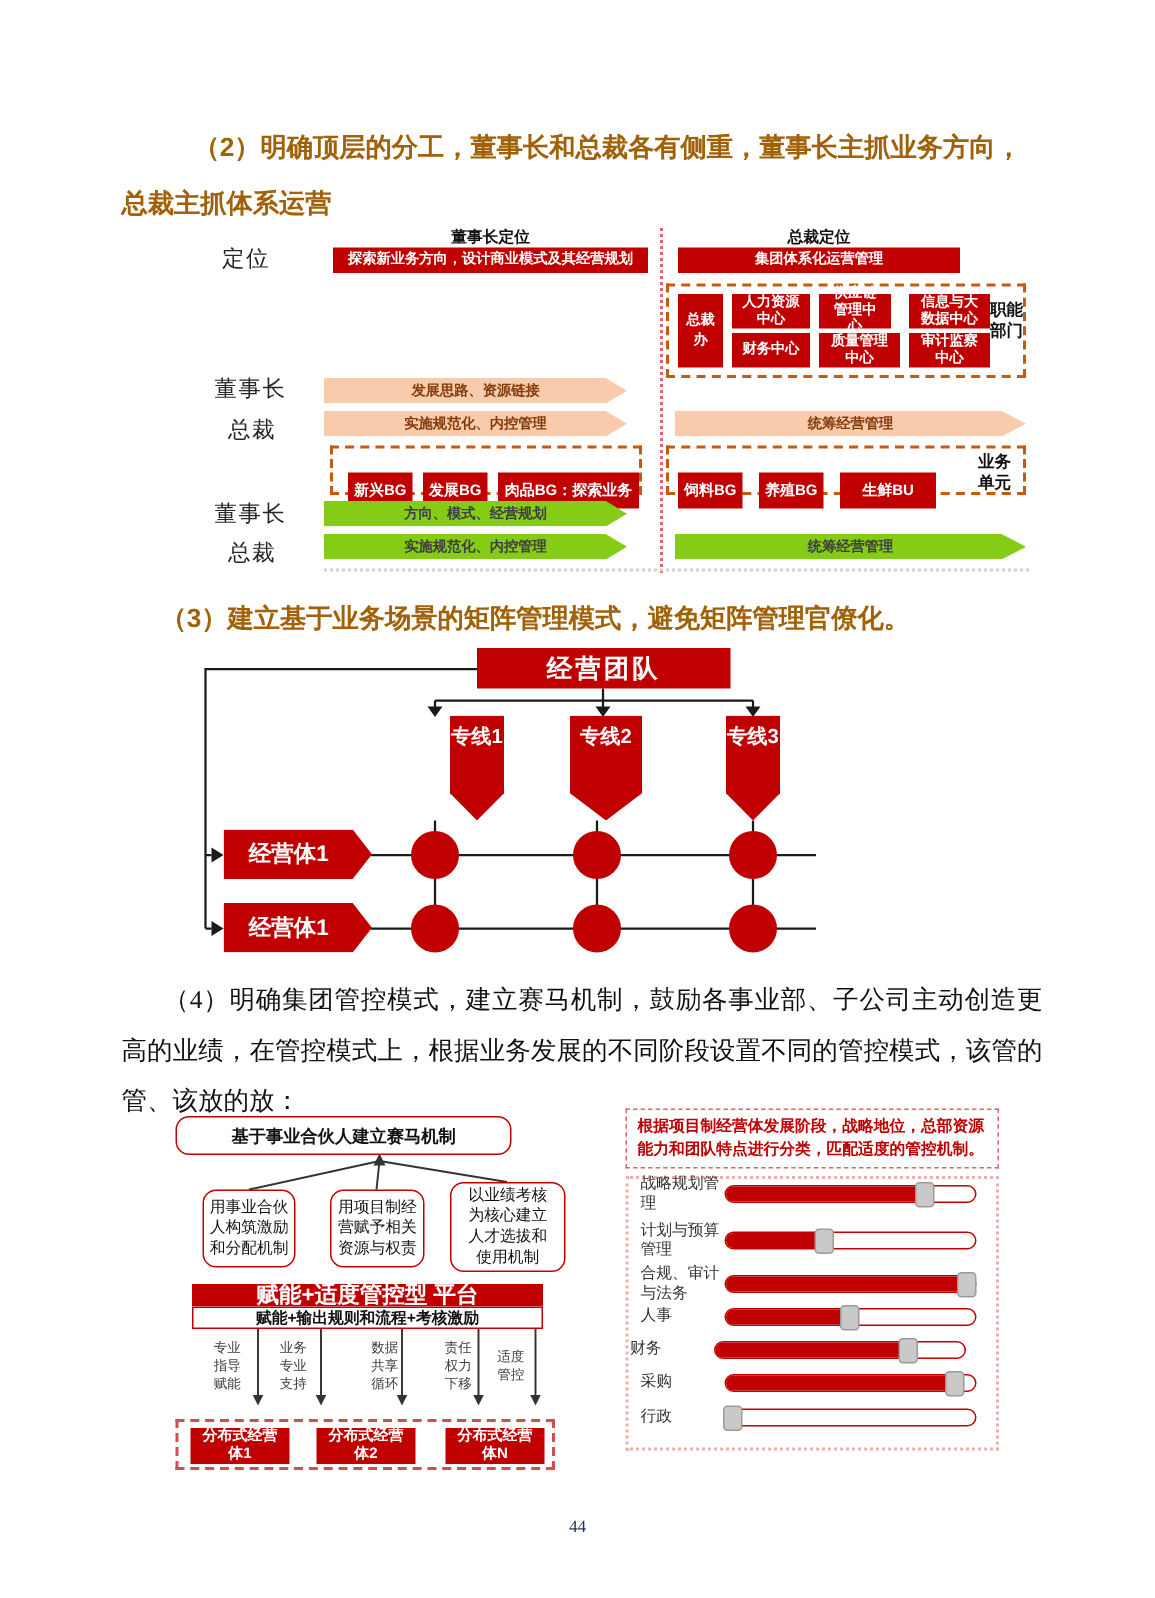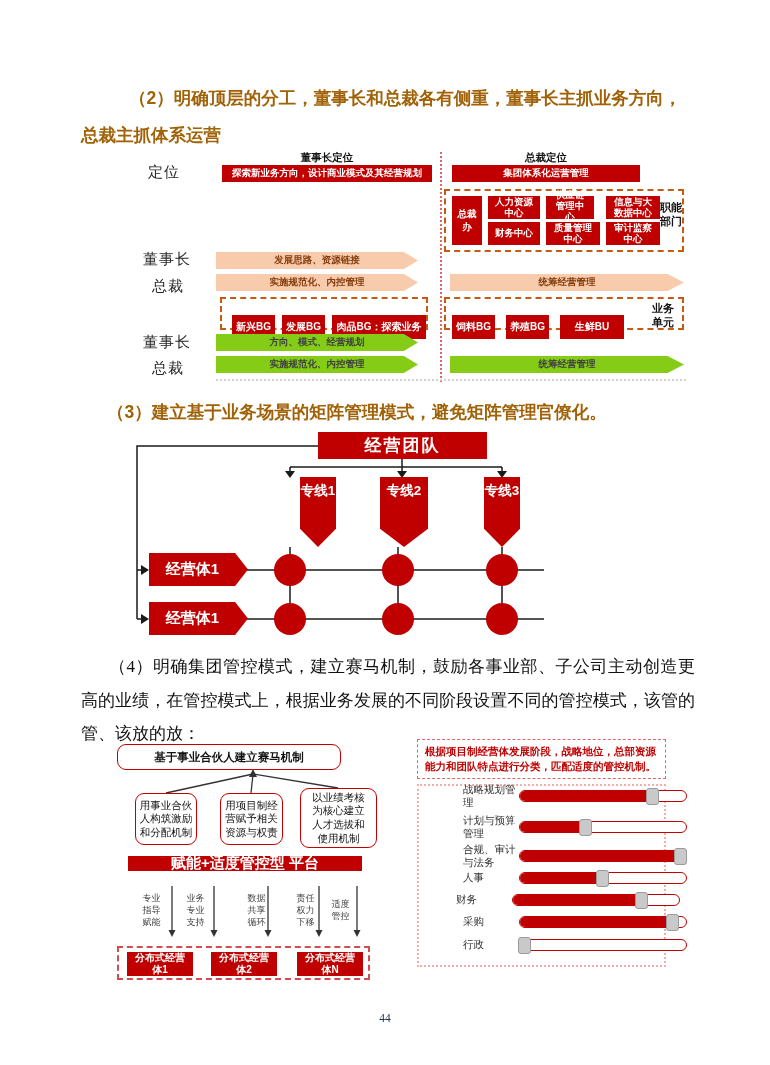--- a/index.html
+++ b/index.html
@@ -56,21 +56,21 @@
   .plat-sub { border:1px solid #C00000; background:#fff; color:#111; font-size:10.5px; font-weight:bold;
           display:flex; align-items:center; justify-content:center; }
   .flowtxt { font-size:9px; color:#404040; text-align:center; word-break:break-all; line-height:1.35; }
   .unitdash { border:2px dashed #D24D4D; }
   .dunit { font-size:10px; font-weight:bold; word-break:break-all; line-height:1.25; }
 
   
   .note { border:1.5px dashed #E06666; color:#C00000; font-weight:bold; font-size:10.5px;
           line-height:1.45; padding:4px 7px; }
   .sliderbox { border:2px dotted #F0AFAF; }
-  .slider-row { position:absolute; display:flex; align-items:center;margin-left:36px; }
+  .slider-row { position:absolute; display:flex; align-items:center; }
   .slider-label { width:56px; font-size:10.5px; color:#333; line-height:1.25; word-break:break-all; }
   .slider-track { position:relative; width:168px; height:12px; border:1px solid #C00000;
           border-radius:6px; background:#fff; }
   .slider-fill { position:absolute; left:0; top:0; bottom:0; background:#C00000; border-radius:5px; }
   .slider-handle { position:absolute; top:-3px; width:13px; height:17px; background:#C9C9C9;
           border:1px solid #9b9b9b; border-radius:3px; }
 
   svg { position:absolute; }
   .ln { stroke:#1a1a1a; stroke-width:1.5; fill:none; }
   .ln2 { stroke:#333; stroke-width:1.3; fill:none; }
@@ -184,20 +184,21 @@
     <line class="ln2" x1="247" y1="151" x2="247" y2="195"></line>
       <polygon class="ah2" points="243.5,195 250.5,195 247,202"></polygon>
   </svg>
 
   <div class="abs rbox rtitle" style="left:117px;top:744px;width:224px;height:26px;">基于事业合伙人建立赛马机制</div>
   <div class="abs rbox pillar" style="left:135px;top:793px;width:62px;height:52px;padding:2px;">用事业合伙人构筑激励和分配机制</div>
   <div class="abs rbox pillar" style="left:220px;top:793px;width:63px;height:52px;padding:2px;">用项目制经营赋予相关资源与权责</div>
   <div class="abs rbox pillar" style="left:300px;top:788px;width:77px;height:60px;padding:2px 9px;">以业绩考核为核心建立人才选拔和使用机制</div>
 
   <div class="abs redbox plat-red" style="left:128px;top:856px;width:234px;height:15px;">赋能+适度管控型 平台</div>
+  <div class="abs plat-sub" style="left:128px;top:871px;width:234px;height:15px;">赋能+输出规则和流程+考核激励</div>
 
   <div class="abs flowtxt" style="left:141px;top:892px;width:21px;">专业指导赋能</div>
   <div class="abs flowtxt" style="left:185px;top:892px;width:21px;">业务专业支持</div>
   <div class="abs flowtxt" style="left:246px;top:892px;width:21px;">数据共享循环</div>
   <div class="abs flowtxt" style="left:295px;top:892px;width:21px;">责任权力下移</div>
   <div class="abs flowtxt" style="left:330px;top:898px;width:21px;">适度管控</div>
 
   <div class="abs unitdash" style="left:117px;top:936px;width:253px;height:34px;margin-top:10px;">
     <div class="abs redbox dunit" style="left:8px;top:4px;width:66px;height:24px;padding:0 7px;">分布式经营体1</div>
     <div class="abs redbox dunit" style="left:92px;top:4px;width:66px;height:24px;padding:0 7px;">分布式经营体2</div>

